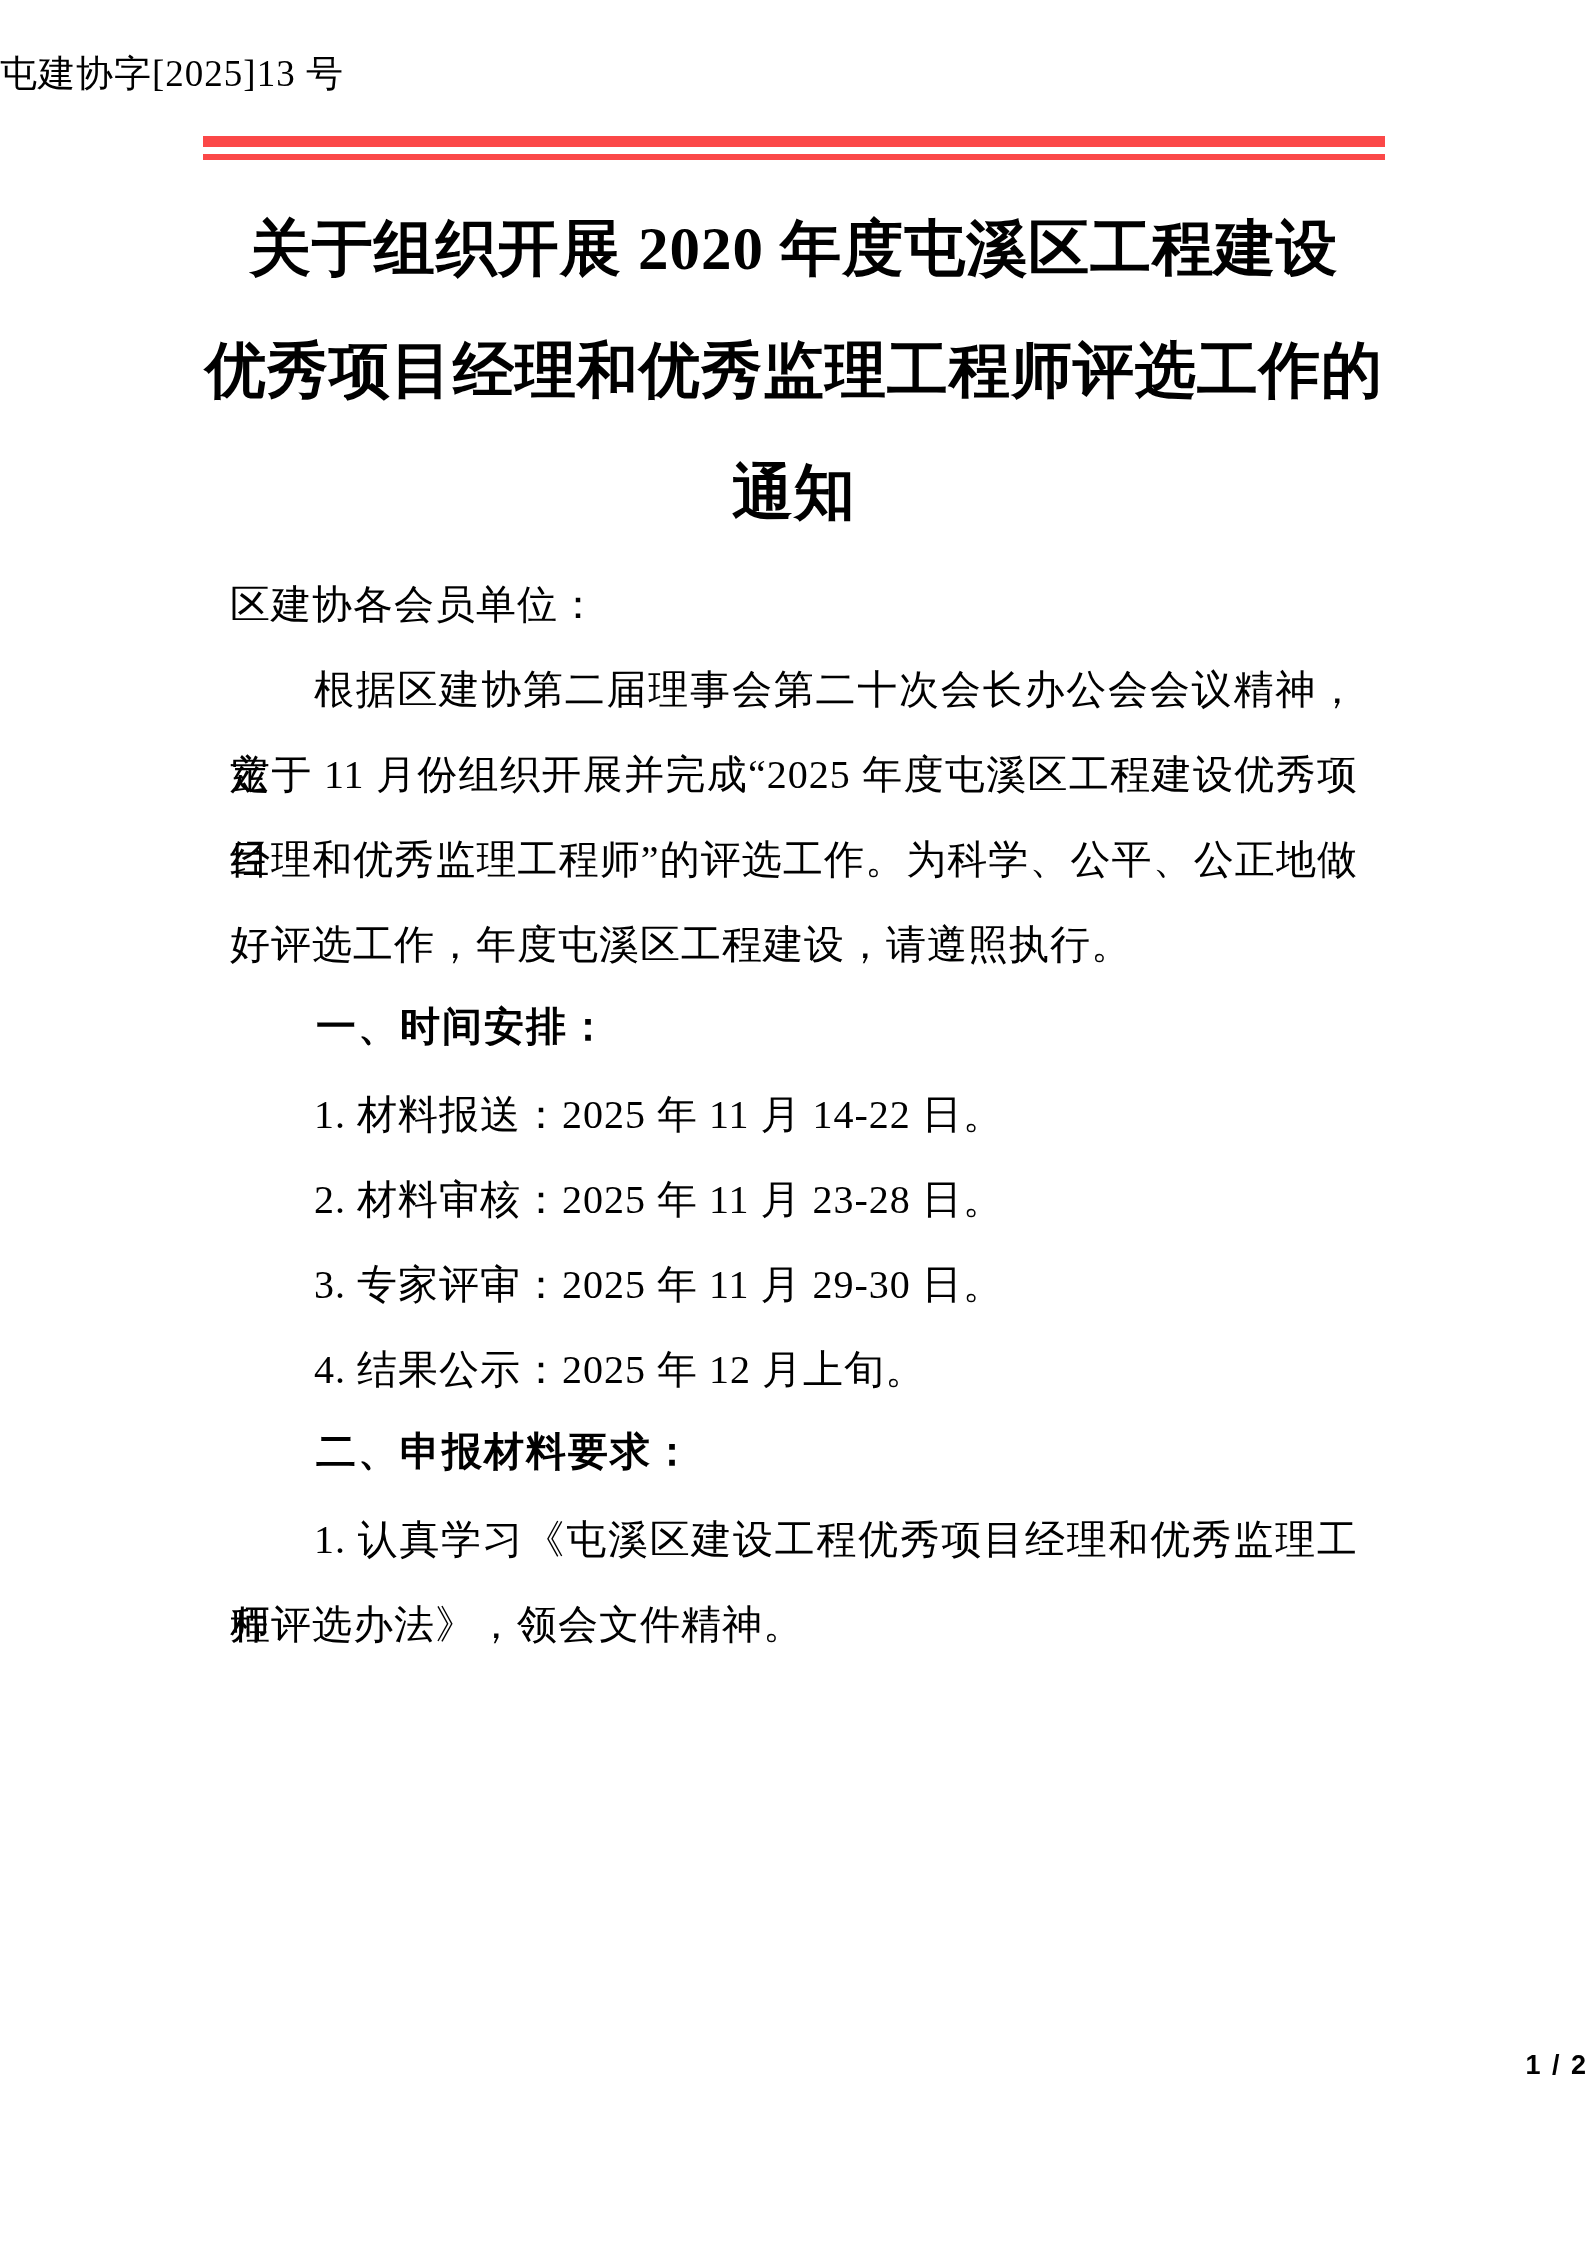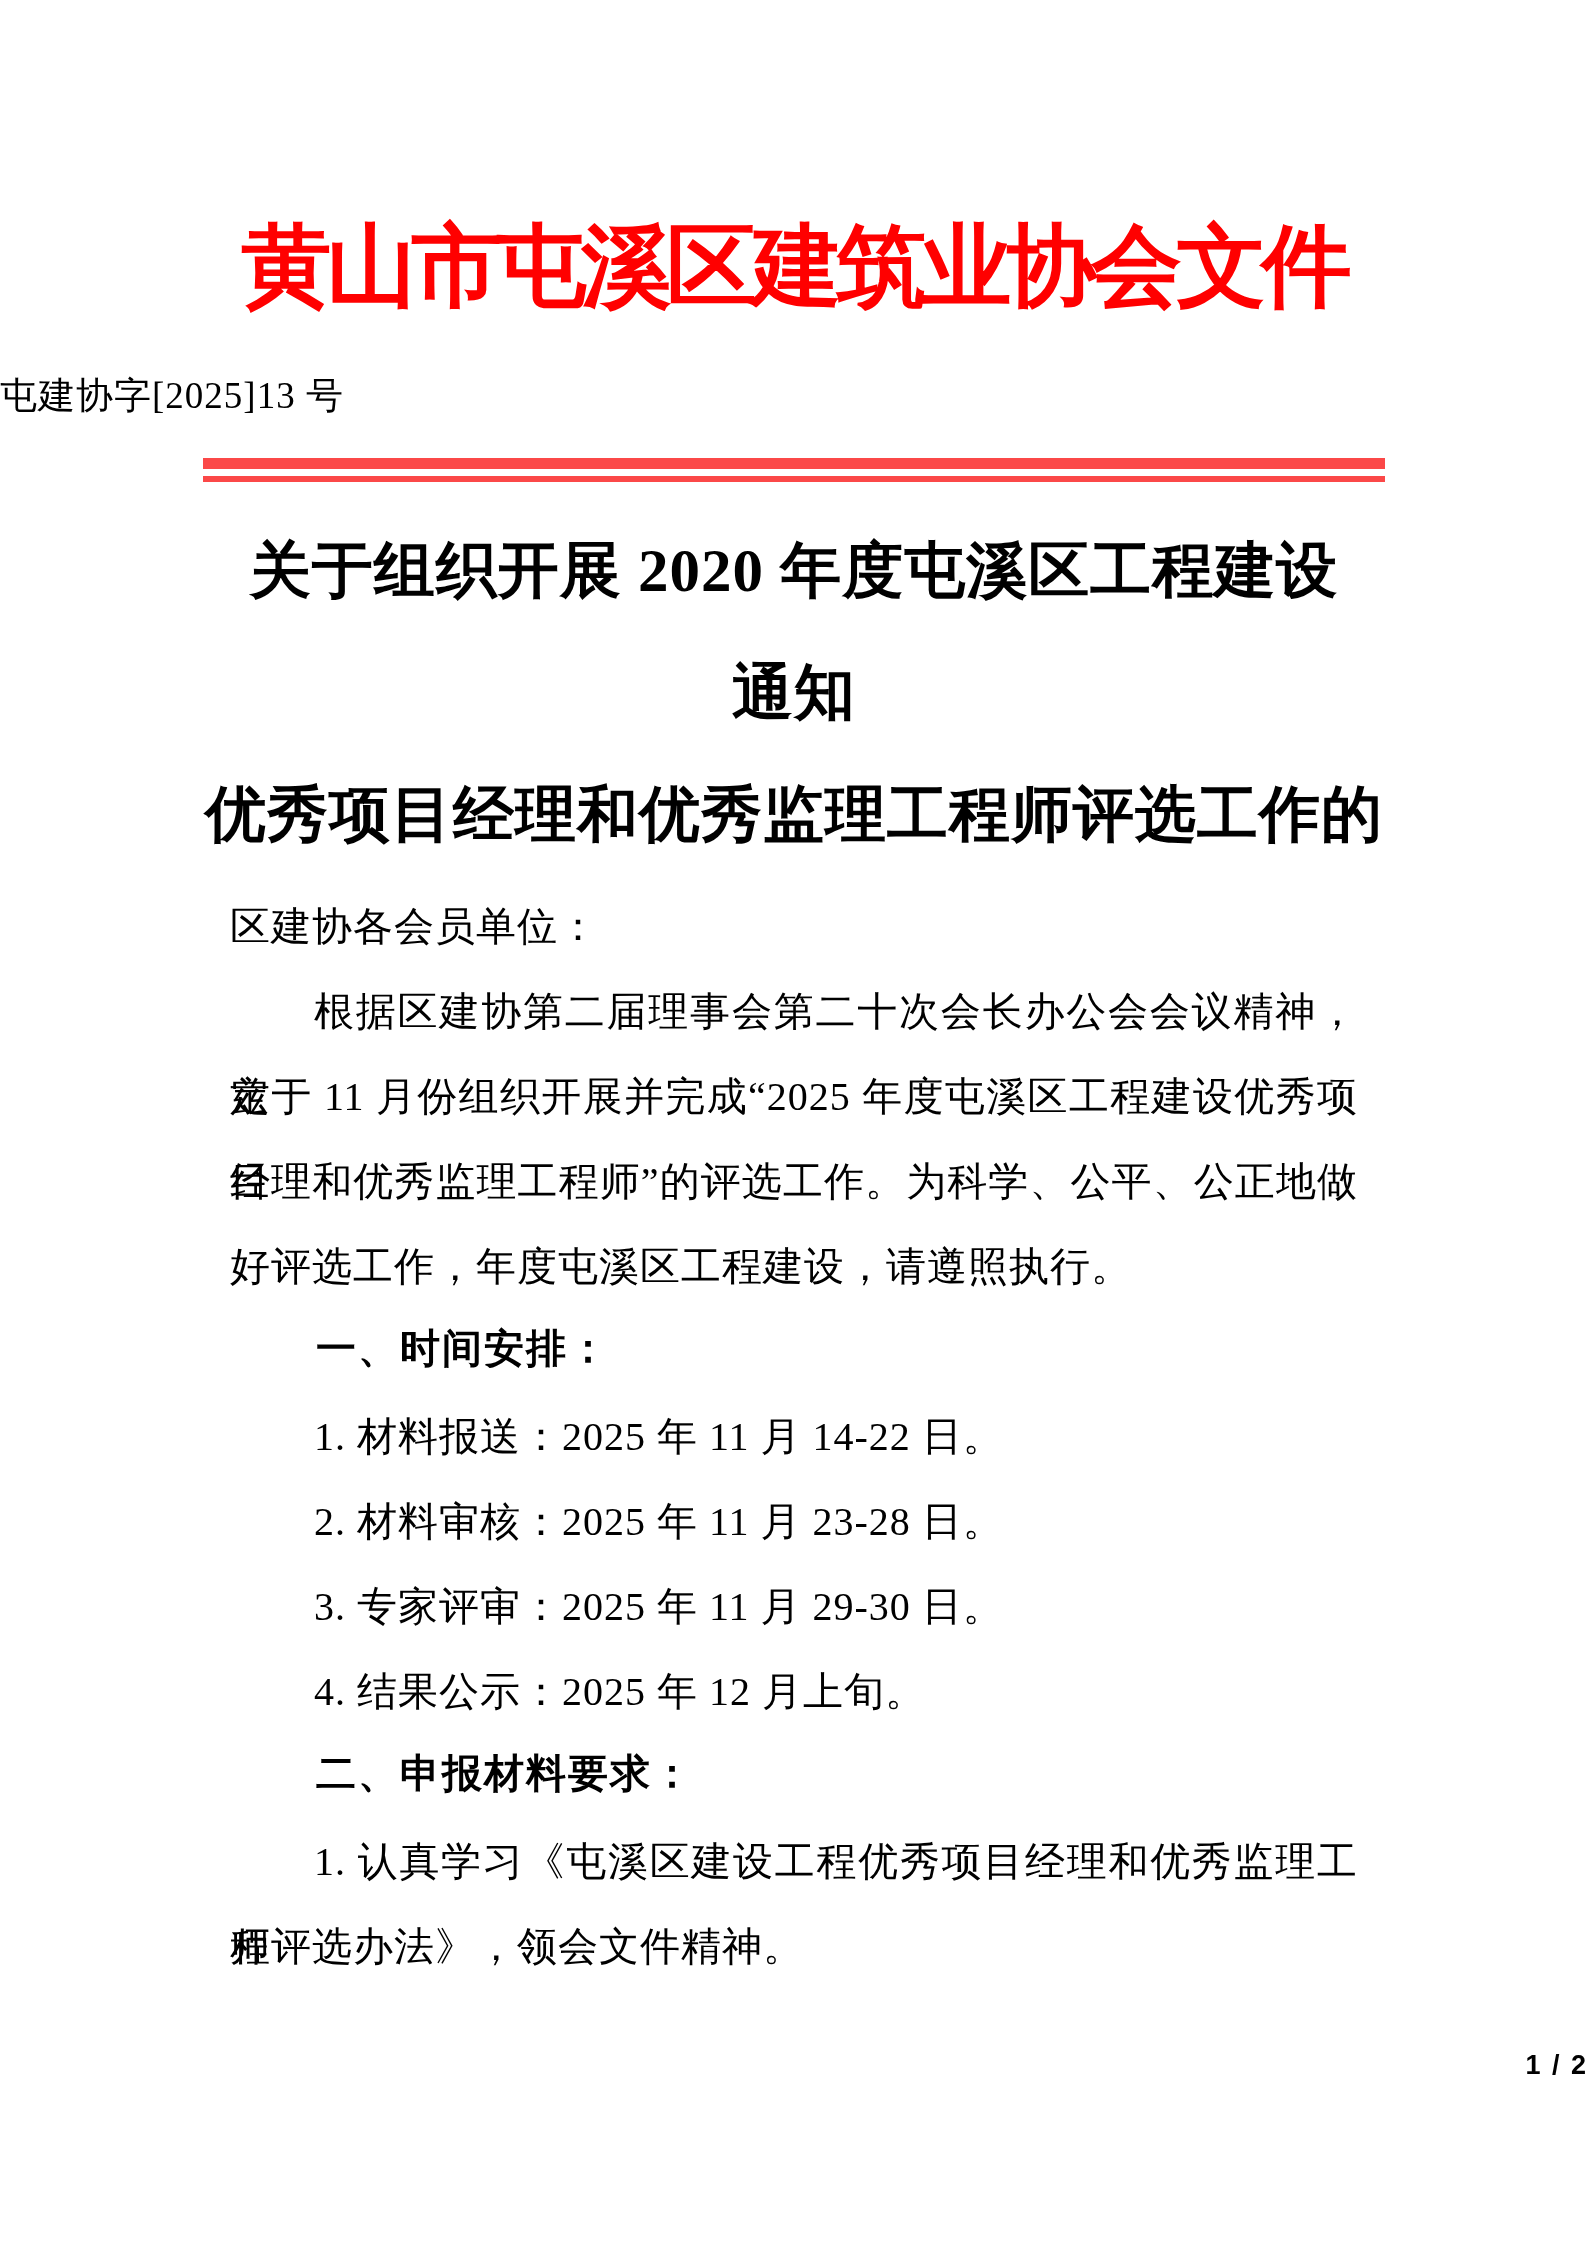--- a/index.html
+++ b/index.html
@@ -71,33 +71,32 @@
     font-weight:bold;
     font-size:27px;
     letter-spacing:2px;
   }
 </style>
 </head>
 <body>
 
 <div class="page" style="color: rgb(0, 0, 0);">
 
-  <div class="banner-title" style="color: rgb(255, 0, 0);">黄山市屯溪区建筑业协会文件</div>
 
   <div class="doc-number">屯建协字[2025]13 号</div>
 
   <div class="rules">
     <div class="rule-thick" style="background: rgb(251, 72, 72);"></div>
     <div class="rule-thin" style="background: rgb(251, 72, 72);"></div>
   </div>
 
   <div class="doc-title">
     <div>关于组织开展 2020 年度屯溪区工程建设</div>
+    <div>优秀项目经理和优秀监理工程师评选工作的</div>
     <div>通知</div>
-    <div>优秀项目经理和优秀监理工程师评选工作的</div>
   </div>
 
   <div class="body-block" id="body-block">
       <div class="body-line">区建协各会员单位：</div>
       <div class="body-line j ind">根据区建协第二届理事会第二十次会长办公会会议精神，兹</div>
       <div class="body-line j">定于 11 月份组织开展并完成“2025 年度屯溪区工程建设优秀项目</div>
       <div class="body-line j">经理和优秀监理工程师”的评选工作。为科学、公平、公正地做</div>
       <div class="body-line">好评选工作，年度屯溪区工程建设，请遵照执行。</div>
       <div class="body-line hd">一、时间安排：</div>
       <div class="body-line item">1. 材料报送：2025 年 11 月 14-22 日。</div>

